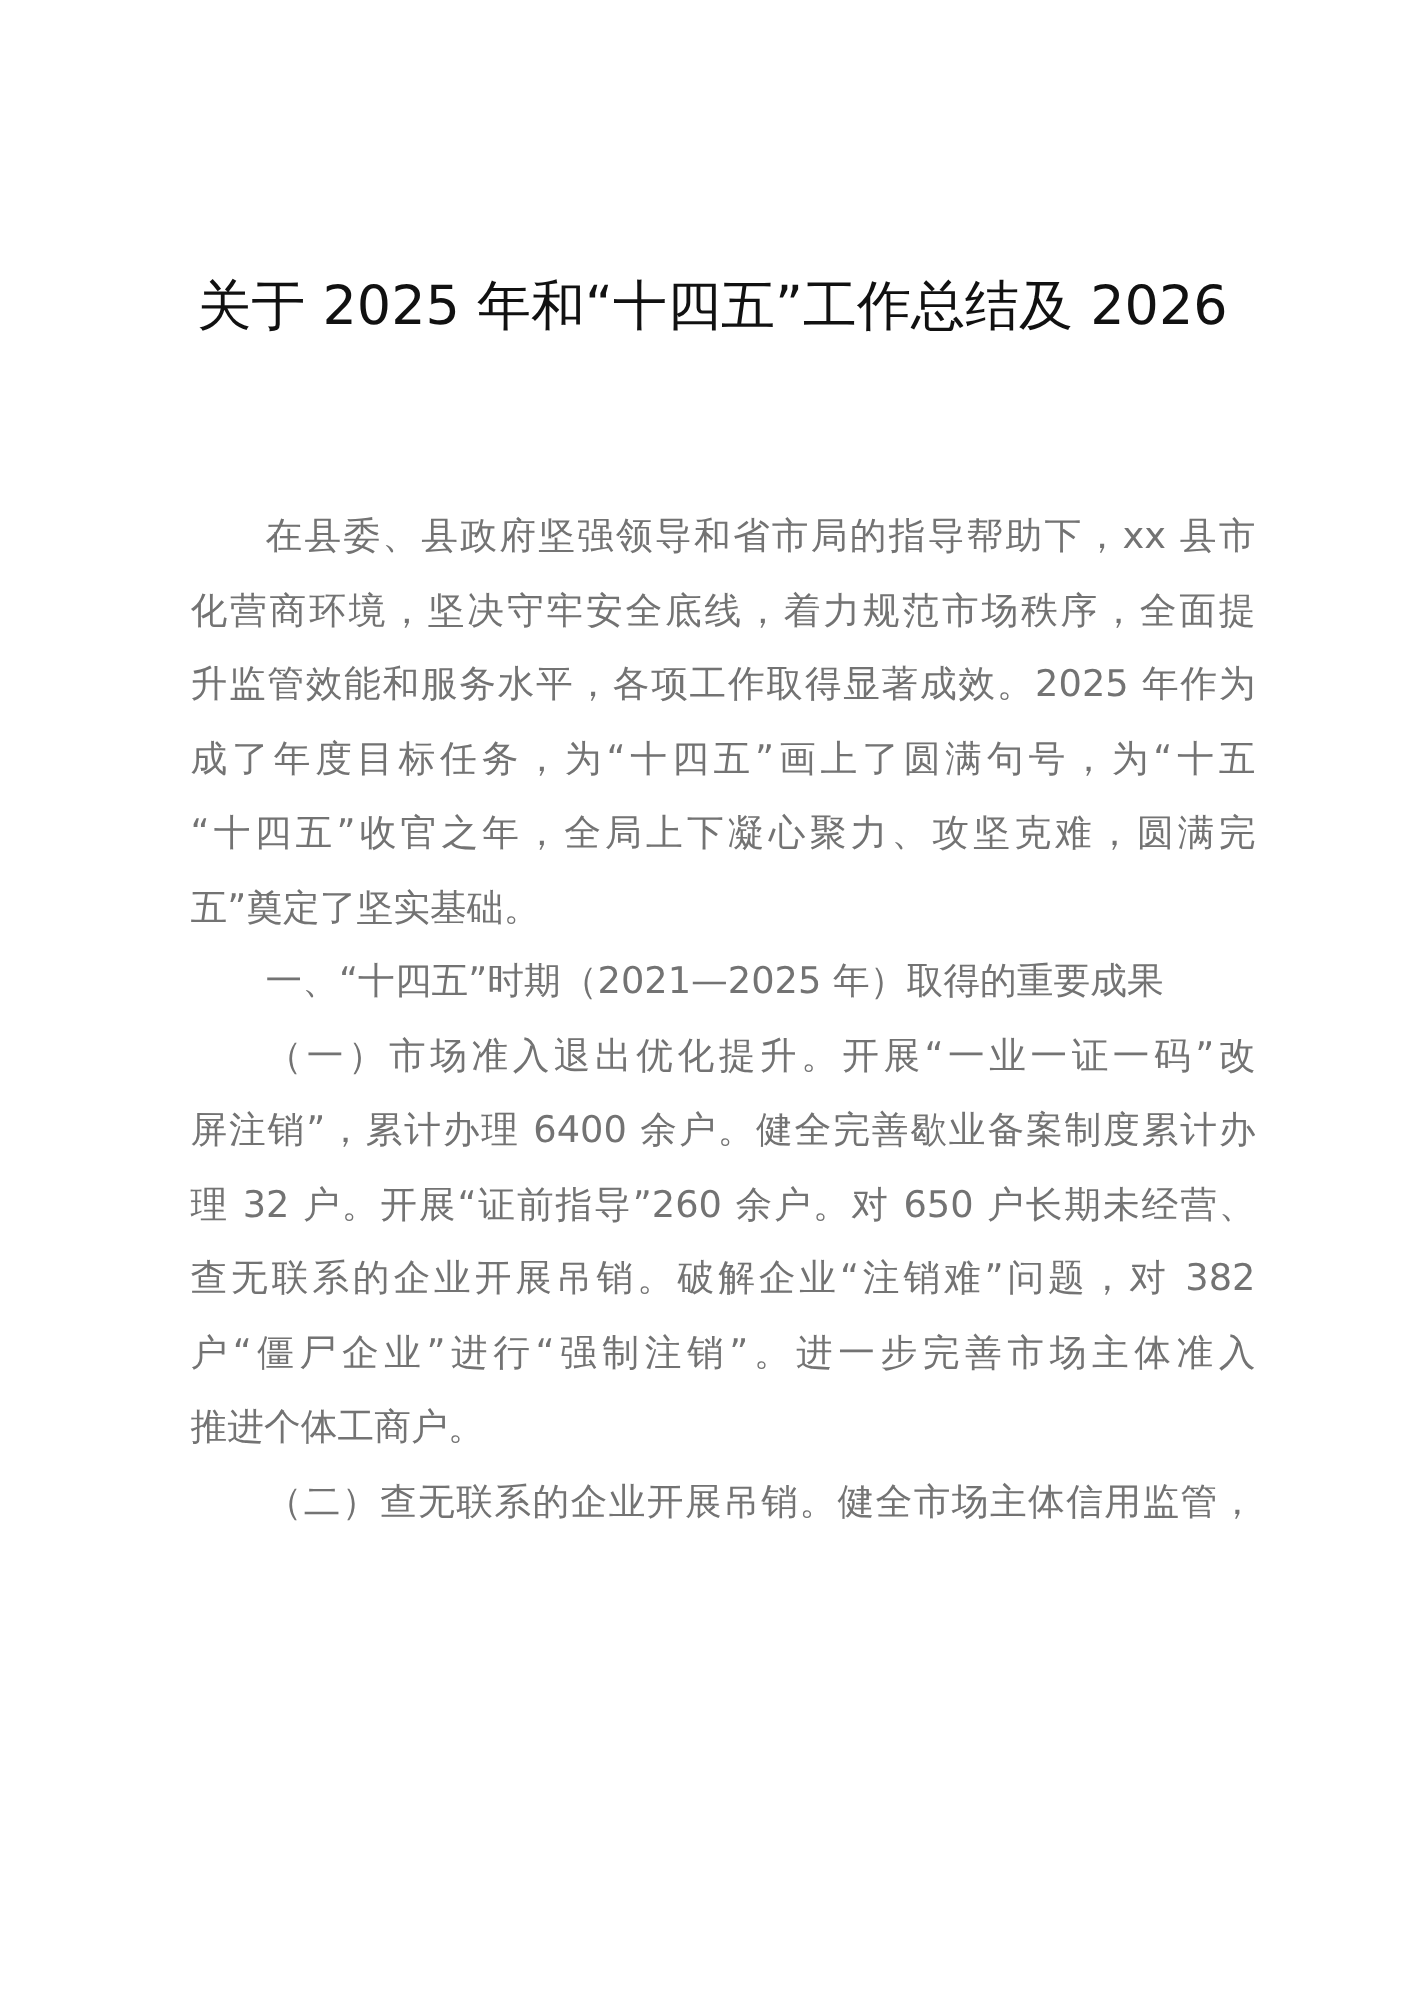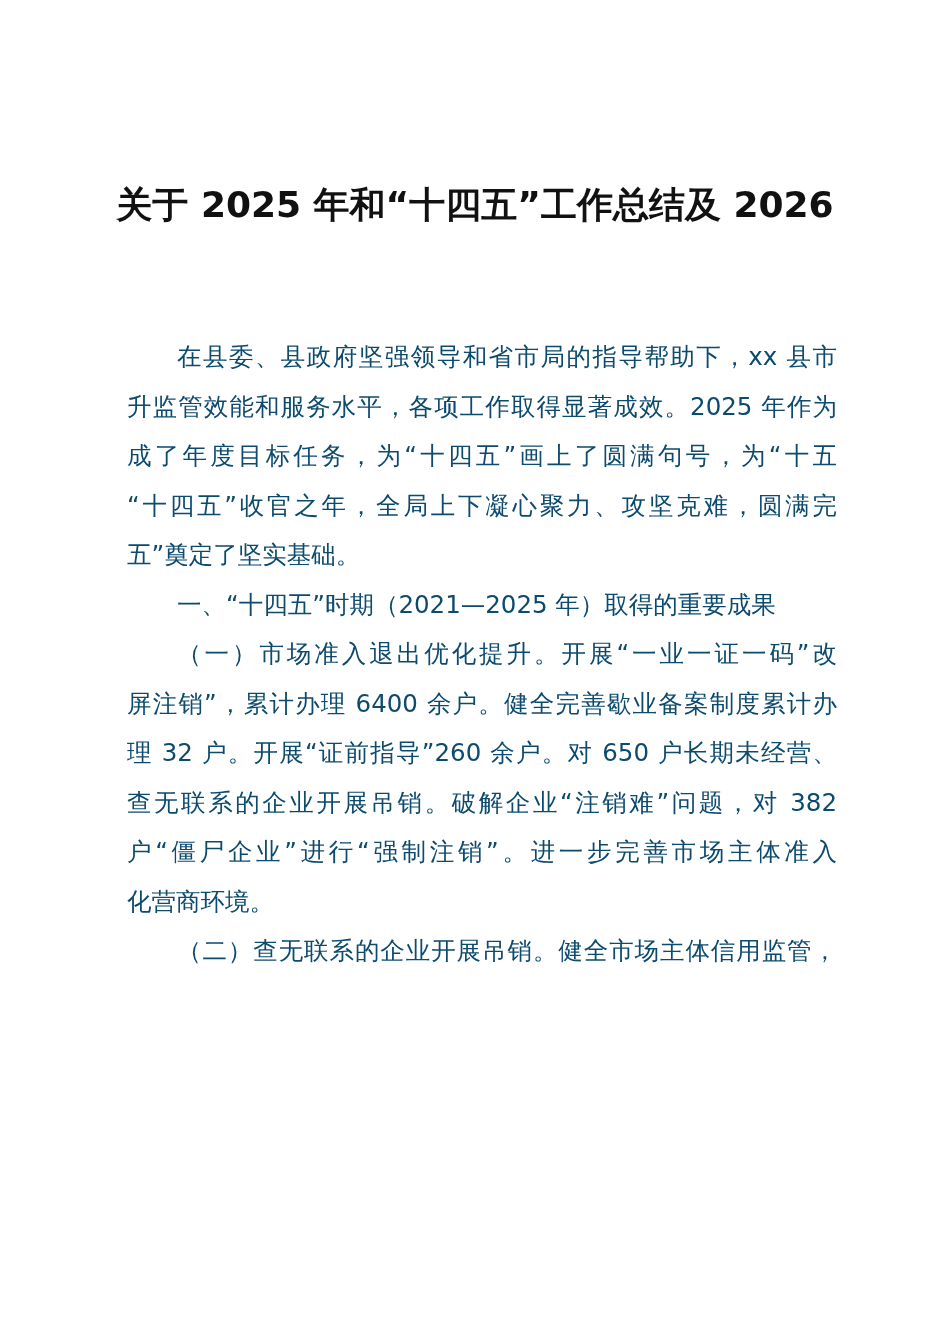--- a/index.html
+++ b/index.html
@@ -26,34 +26,34 @@
     .title {
       position: absolute;
       left: 100px;
       width: 750px;
       top: 180px;
       text-align: center;
       font-size: 36px;
       line-height: 50px;
       letter-spacing: 0px;
       color: #111111;
-      font-weight: bold;
+      font-weight: normal;
     }
     .title .tline {
       display: block;
       white-space: nowrap;
     }
     .body-text {
       position: absolute;
       left: 127px;
       top: 332px;
       width: 710px;
       font-size: 24.5px;
       line-height: 49.5px;
-      color: #0c4a6e;
+      color: #737373;
     }
     .line {
       display: block;
       white-space: nowrap;
       height: 49.5px;
       text-align: justify;
       text-align-last: justify;
     }
     .line.last {
       text-align: center;
@@ -74,35 +74,36 @@
 <div class="page">
 
   <div class="title">
     <span class="tline">关于 2025 年和“十四五”工作总结及 2026</span>
   </div>
 
   <div class="body-text">
 
     <div>
       <span class="line indent">在县委、县政府坚强领导和省市局的指导帮助下，xx 县市</span>
+      <span class="line">化营商环境，坚决守牢安全底线，着力规范市场秩序，全面提</span>
       <span class="line">升监管效能和服务水平，各项工作取得显著成效。2025 年作为</span>
       <span class="line">成了年度目标任务，为“十四五”画上了圆满句号，为“十五</span>
       <span class="line">“十四五”收官之年，全局上下凝心聚力、攻坚克难，圆满完</span>
       <span class="line last">五”奠定了坚实基础。</span>
     </div>
 
     <span class="line heading">一、“十四五”时期（2021—2025 年）取得的重要成果</span>
 
     <div>
       <span class="line indent">（一）市场准入退出优化提升。开展“一业一证一码”改</span>
       <span class="line">屏注销”，累计办理 6400 余户。健全完善歇业备案制度累计办</span>
       <span class="line">理 32 户。开展“证前指导”260 余户。对 650 户长期未经营、</span>
       <span class="line">查无联系的企业开展吊销。破解企业“注销难”问题，对 382</span>
       <span class="line">户“僵尸企业”进行“强制注销”。进一步完善市场主体准入</span>
-      <span class="line last">化营商环境。</span>
+      <span class="line last">推进个体工商户。</span>
     </div>
 
     <div>
       <span class="line indent">（二）查无联系的企业开展吊销。健全市场主体信用监管，</span>
     </div>
 
   </div>
 </div>
 
 </body></html>

